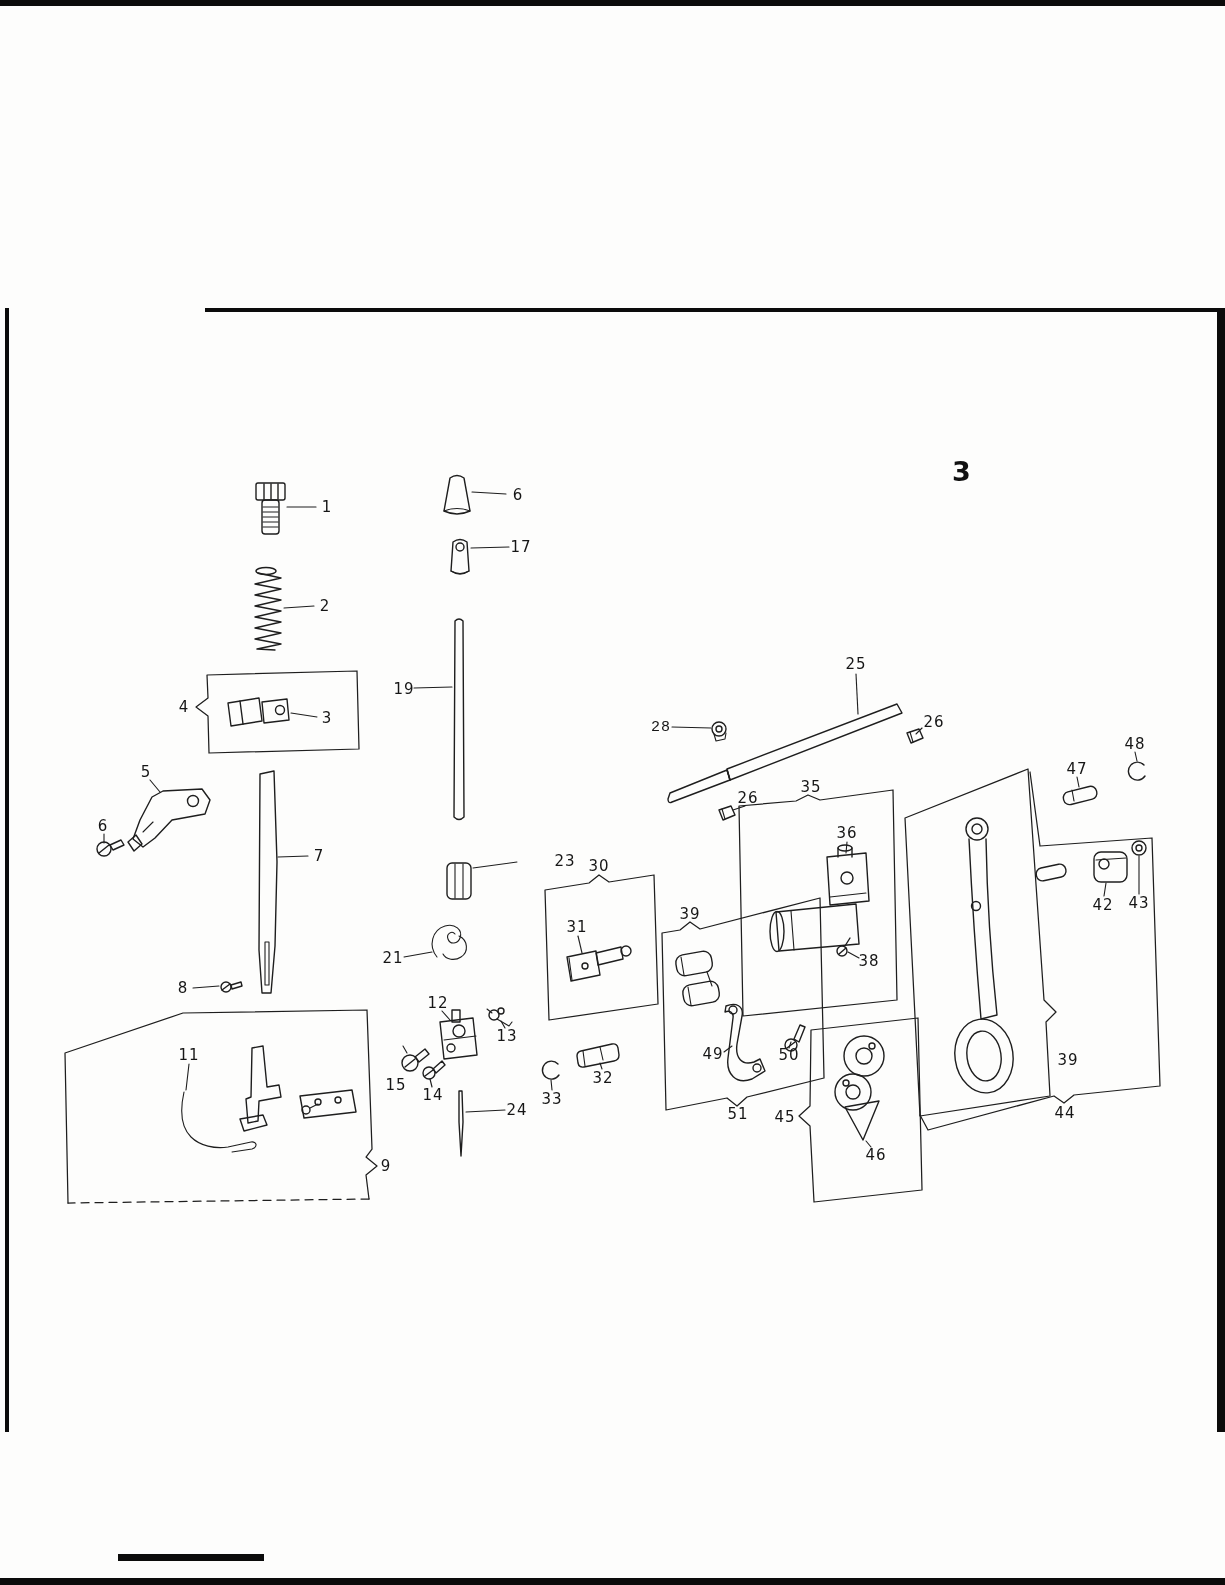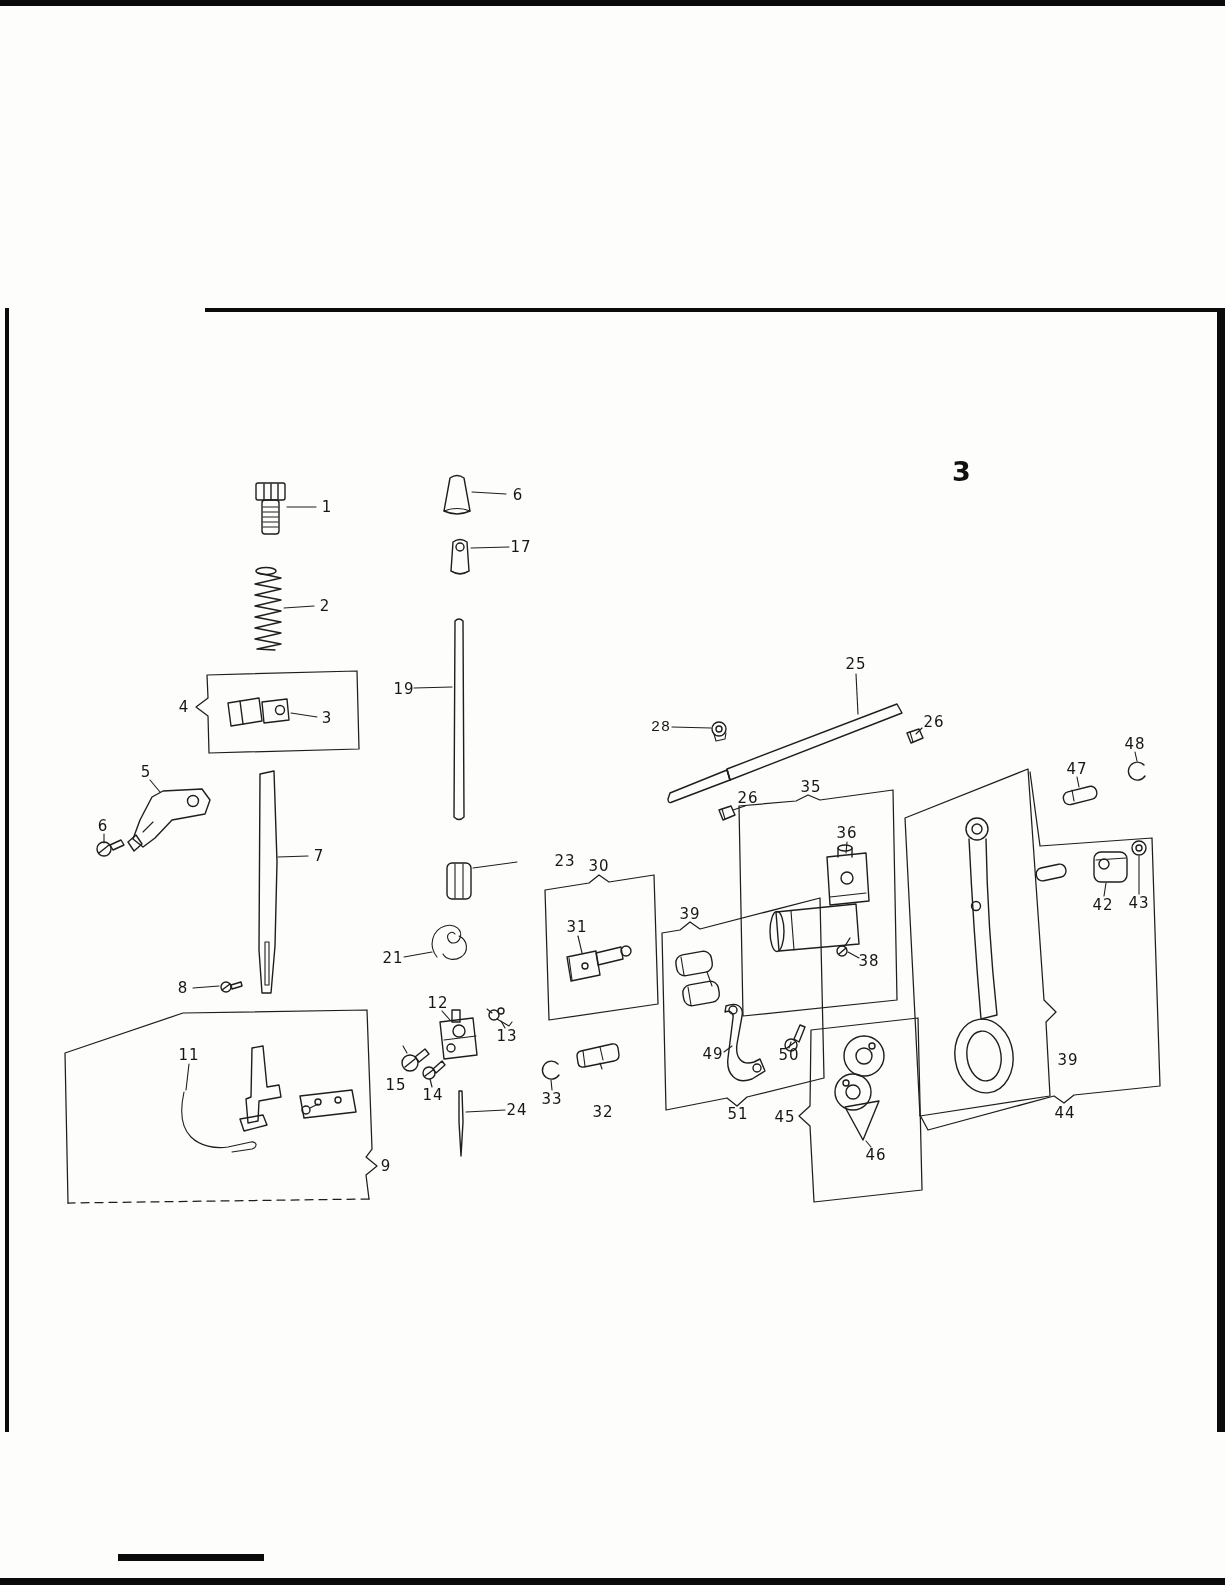--- a/index.html
+++ b/index.html
@@ -361,21 +361,21 @@
       <span class="callout" style="left: 404px; top: 689px;">19</span>
       <span class="callout" style="left: 393px; top: 958px;">21</span>
       <span class="callout" style="left: 529px; top: 861px; margin-left: 36px;">23</span>
       <span class="callout" style="left: 517px; top: 1110px;">24</span>
       <span class="callout" style="left: 856px; top: 664px;">25</span>
       <span class="callout" style="left: 934px; top: 722px;">26</span>
       <span class="callout" style="left: 748px; top: 798px;">26</span>
       <span class="callout" style="left: 661px; top: 727px; font-family: Liberation Mono, monospace;">28</span>
       <span class="callout" style="left: 599px; top: 866px;">30</span>
       <span class="callout" style="left: 577px; top: 927px;">31</span>
-      <span class="callout" style="left: 603px; top: 1078px; margin-top: 34px;">32</span>
+      <span class="callout" style="left: 603px; top: 1078px;">32</span>
       <span class="callout" style="left: 552px; top: 1099px;">33</span>
       <span class="callout" style="left: 690px; top: 914px;">39</span>
       <span class="callout" style="left: 811px; top: 787px;">35</span>
       <span class="callout" style="left: 847px; top: 833px;">36</span>
       <span class="callout" style="left: 869px; top: 961px;">38</span>
       <span class="callout" style="left: 1068px; top: 1013px; margin-top: 47px;">39</span>
       <span class="callout" style="left: 1103px; top: 905px;">42</span>
       <span class="callout" style="left: 1139px; top: 903px;">43</span>
       <span class="callout" style="left: 1065px; top: 1113px;">44</span>
       <span class="callout" style="left: 785px; top: 1117px;">45</span>

